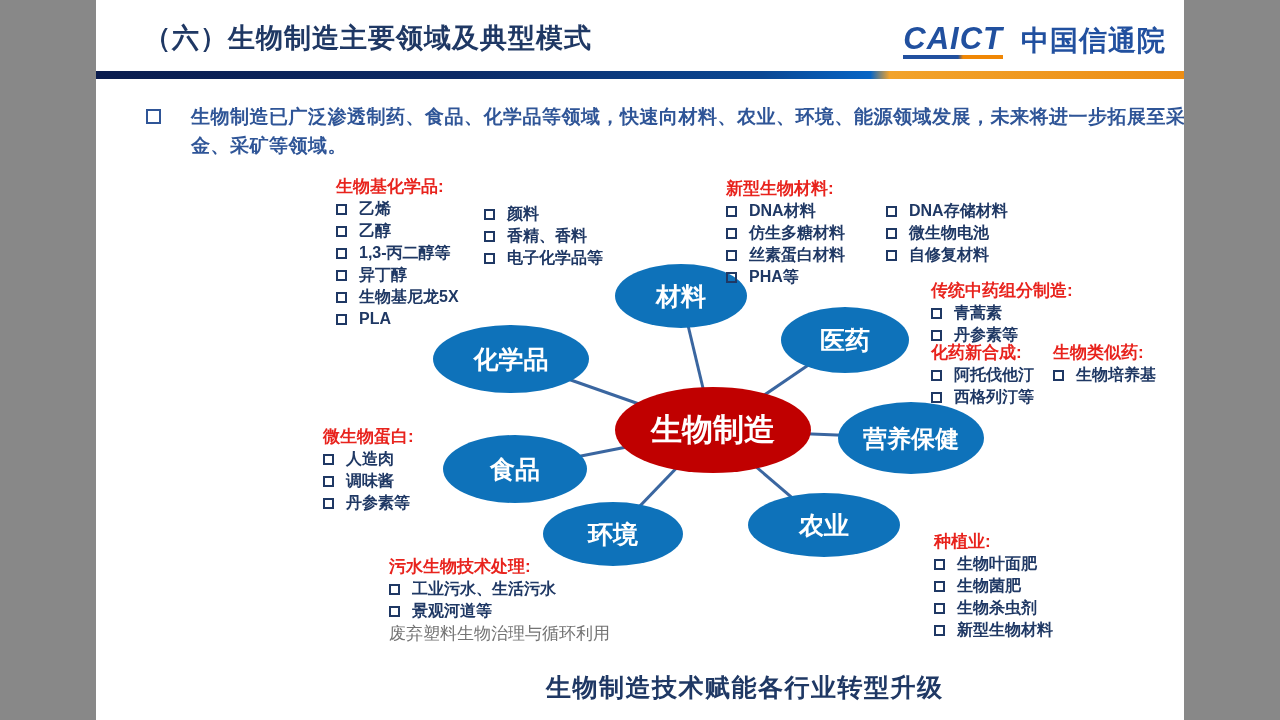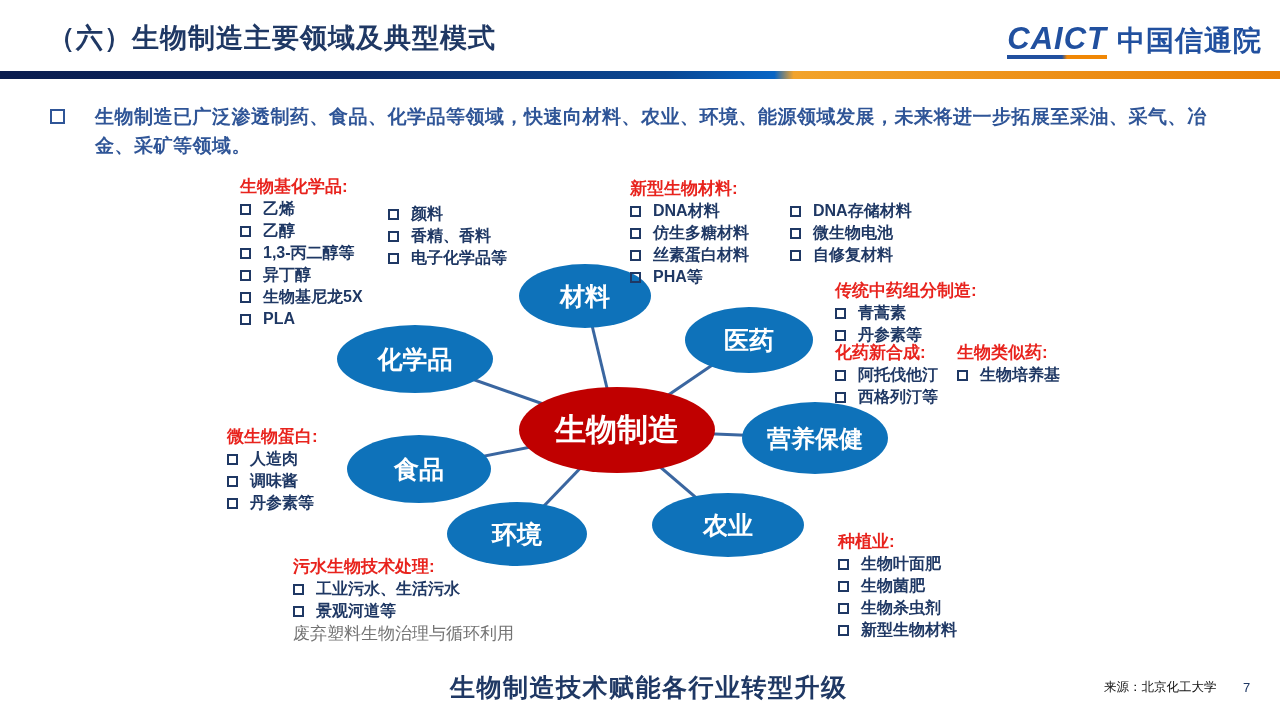--- a/index.html
+++ b/index.html
@@ -1,22 +1,22 @@
 <!DOCTYPE html>
 <html><head>
 <meta charset="utf-8">
 <style>
   html,body{margin:0;padding:0;}
   body{font-family:"Liberation Sans","DejaVu Sans",sans-serif;background:#888;}
-  #slide{position:relative;width:1280px;height:720px;background:#ffffff;overflow:hidden;margin:0 auto;}
+  #slide{position:relative;width:1088px;height:720px;background:#ffffff;overflow:hidden;margin:0 auto;}
 
   
   .slide-title{position:absolute;left:48px;top:20px;font-size:27px;font-weight:bold;
     color:#1F3864;letter-spacing:1px;}
-  .logo{position:absolute;top:22px;right:18px;display:flex;align-items:center;gap:10px;}
+  .logo{position:absolute;top:22px;right:18px;display:flex;align-items:center;gap:18px;}
   .logo-caict{position:relative;font-size:31px;font-weight:bold;font-style:italic;
     color:#21509F;letter-spacing:1px;line-height:30px;padding-bottom:5px;}
   .logo-underline{position:absolute;left:0;bottom:0;width:100%;height:4px;
     background:linear-gradient(90deg,#21509F 0%,#21509F 55%,#F08705 60%,#F08705 100%);}
   .logo-cn{font-size:28px;font-weight:bold;color:#21509F;letter-spacing:1px;}
   .divider{position:absolute;left:0;top:71px;width:1280px;height:8px;
     background:linear-gradient(90deg,#0A1C4E 0%,#0C2A66 28%,#0A4793 52%,#0765C5 60.5%,
       #F2A32B 62%,#E87F07 100%);}
 
   

